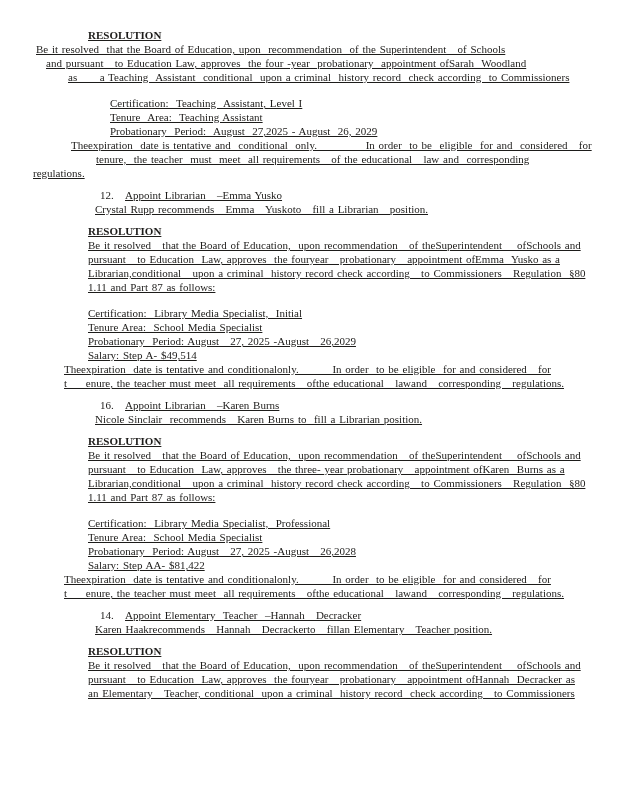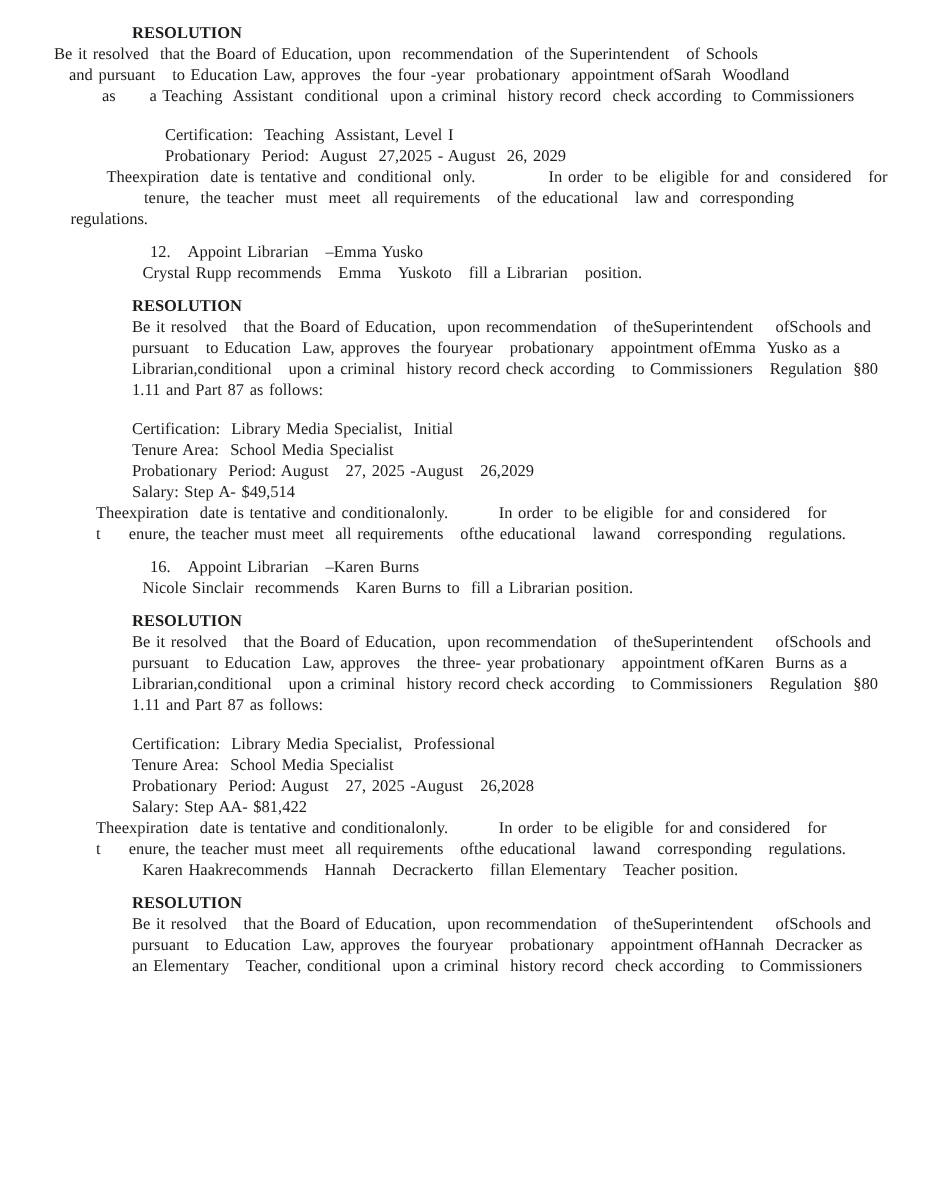--- a/index.html
+++ b/index.html
@@ -7,40 +7,41 @@
     padding: 0;
     background: #ffffff;
   }
   .page {
     position: relative;
     width: 618px;
     height: 716px;
     background: #ffffff;
     overflow: hidden;
     box-sizing: border-box;
-    padding-top: 15px;
+    padding-top: 28px;
     font-family: "Liberation Serif", serif;
     font-size: 11px;
     line-height: 14px;
     color: #1d1c1a;
     word-spacing: 1px;
+    text-decoration: underline;
   }
   .line { white-space: pre; height: 14px; }
   .underlined { text-decoration: underline; }
 
   
   .s1-heading  { margin-left: 88px; font-weight: bold; }
   .s1-b0 { margin-left: 36px; }
   .s1-b1 { margin-left: 46px; }
   .s1-b2 { margin-left: 68px; }
   .s1-b3 { margin-left: 33px; }
   .s1-detail { margin-left: 110px; }
   .s1-e0 { margin-left: 71px; }
   .s1-e1 { margin-left: 96px; }
-  .s1-e2 { margin-left: 47px; }
+  .s1-e2 { margin-left: 33px; }
 
   
   .item-title { margin-left: 100px; white-space: pre; height: 14px; }
   .item-num { display: inline-block; width: 25px; }
   .item-rec { margin-left: 95px; }
   .item-heading { margin-left: 88px; font-weight: bold; }
   .item-line { margin-left: 88px; }
   .item-exp { margin-left: 64px; }
 
   .gap8  { margin-top: 8px; }
@@ -57,20 +58,21 @@
 <body>
 
 <div class="page">
 
   <div>
     <div class="line s1-heading">RESOLUTION</div>
     <div class="line s1-b0">Be it resolved  that the Board of Education, upon  recommendation  of the Superintendent   of Schools</div>
     <div class="line s1-b1">and pursuant   to Education Law, approves  the four -year  probationary  appointment ofSarah  Woodland</div>
     <div class="line s1-b2">as      a Teaching  Assistant  conditional  upon a criminal  history record  check according  to Commissioners</div>
     <div class="line s1-detail gap12">Certification:  Teaching  Assistant, Level I</div>
+    <div class="line s1-detail">Tenure  Area:  Teaching Assistant</div>
     <div class="line s1-detail">Probationary  Period:  August  27,2025 - August  26, 2029</div>
     <div class="line s1-e0">Theexpiration  date is tentative and  conditional  only.             In order  to be  eligible  for and  considered   for</div>
     <div class="line s1-e1">tenure,  the teacher  must  meet  all requirements   of the educational   law and  corresponding</div>
     <div class="line s1-e2">regulations.</div>
   </div>
 
   <div>
     <div class="item-title gap8"><span class="item-num">12.</span><span>Appoint Librarian   –Emma Yusko</span></div>
     <div class="line item-rec">Crystal Rupp recommends   Emma   Yuskoto   fill a Librarian   position.</div>
     <div class="line item-heading gap8">RESOLUTION</div>
@@ -96,20 +98,21 @@
     <div class="line item-line">1.11 and Part 87 as follows:</div>
     <div class="line item-line gap12">Certification:  Library Media Specialist,  Professional</div>
     <div class="line item-line">Tenure Area:  School Media Specialist</div>
     <div class="line item-line">Probationary  Period: August   27, 2025 -August   26,2028</div>
     <div class="line item-line">Salary: Step AA- $81,422</div>
     <div class="line item-exp">Theexpiration  date is tentative and conditionalonly.         In order  to be eligible  for and considered   for</div>
     <div class="line item-exp">t     enure, the teacher must meet  all requirements   ofthe educational   lawand   corresponding   regulations.</div>
   </div>
 
   <div>
+    <div class="item-title gap8"><span class="item-num">14.</span><span class="underlined">Appoint Elementary  Teacher  –Hannah   Decracker</span></div>
     <div class="line item-rec">Karen Haakrecommends   Hannah   Decrackerto   fillan Elementary   Teacher position.</div>
     <div class="line item-heading gap8">RESOLUTION</div>
     <div class="line item-line">Be it resolved   that the Board of Education,  upon recommendation   of theSuperintendent    ofSchools and</div>
     <div class="line item-line">pursuant   to Education  Law, approves  the fouryear   probationary   appointment ofHannah  Decracker as</div>
     <div class="line item-line">an Elementary   Teacher, conditional  upon a criminal  history record  check according   to Commissioners</div>
   </div>
 
   <div class="page-number">5</div>
 
 </div>

